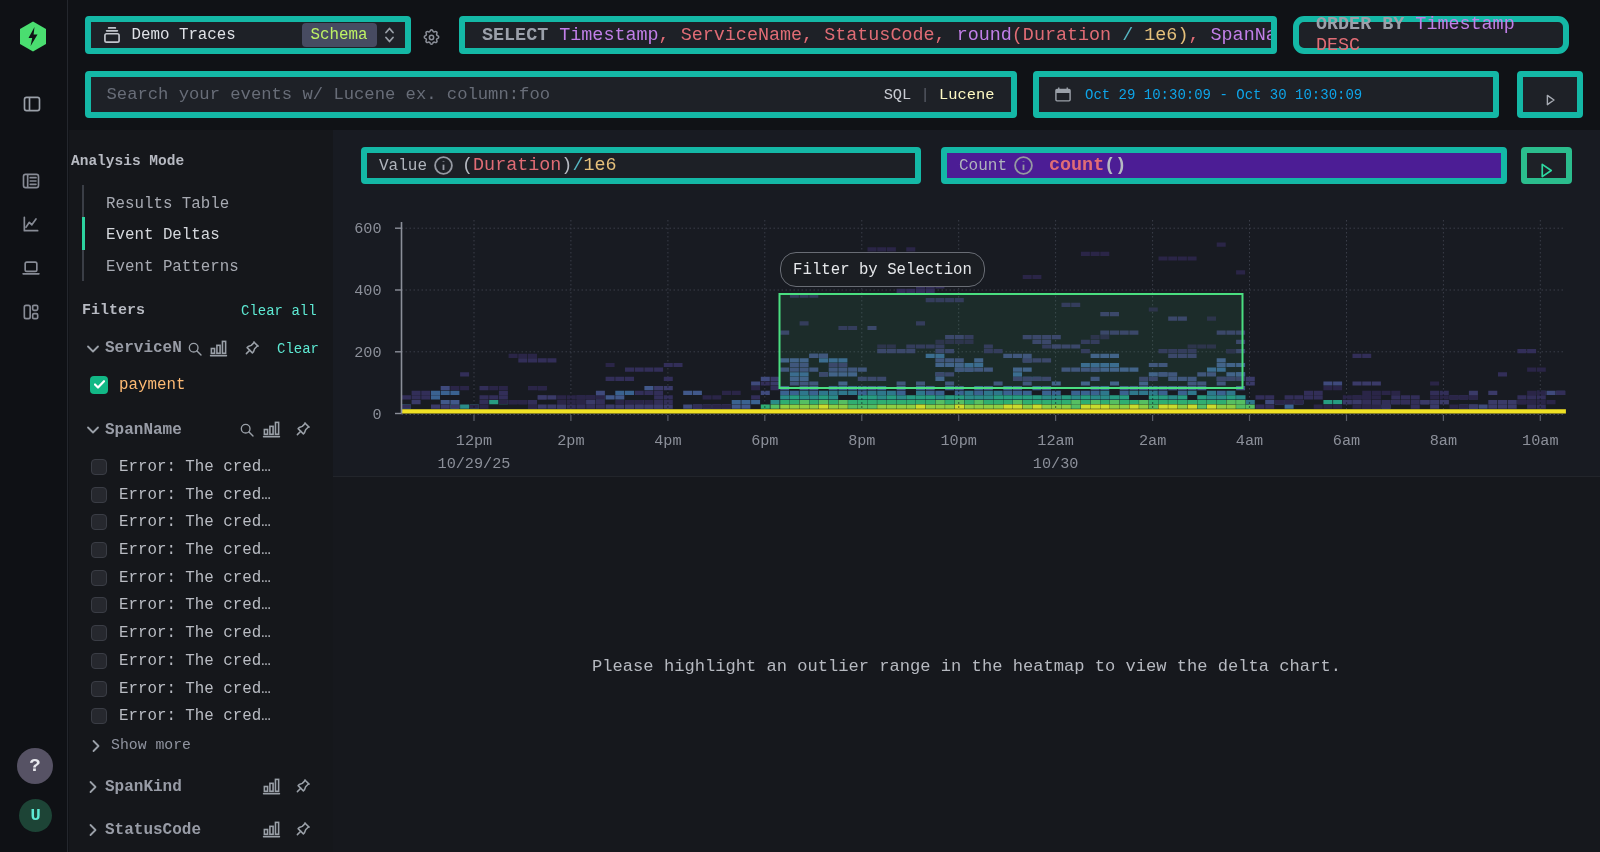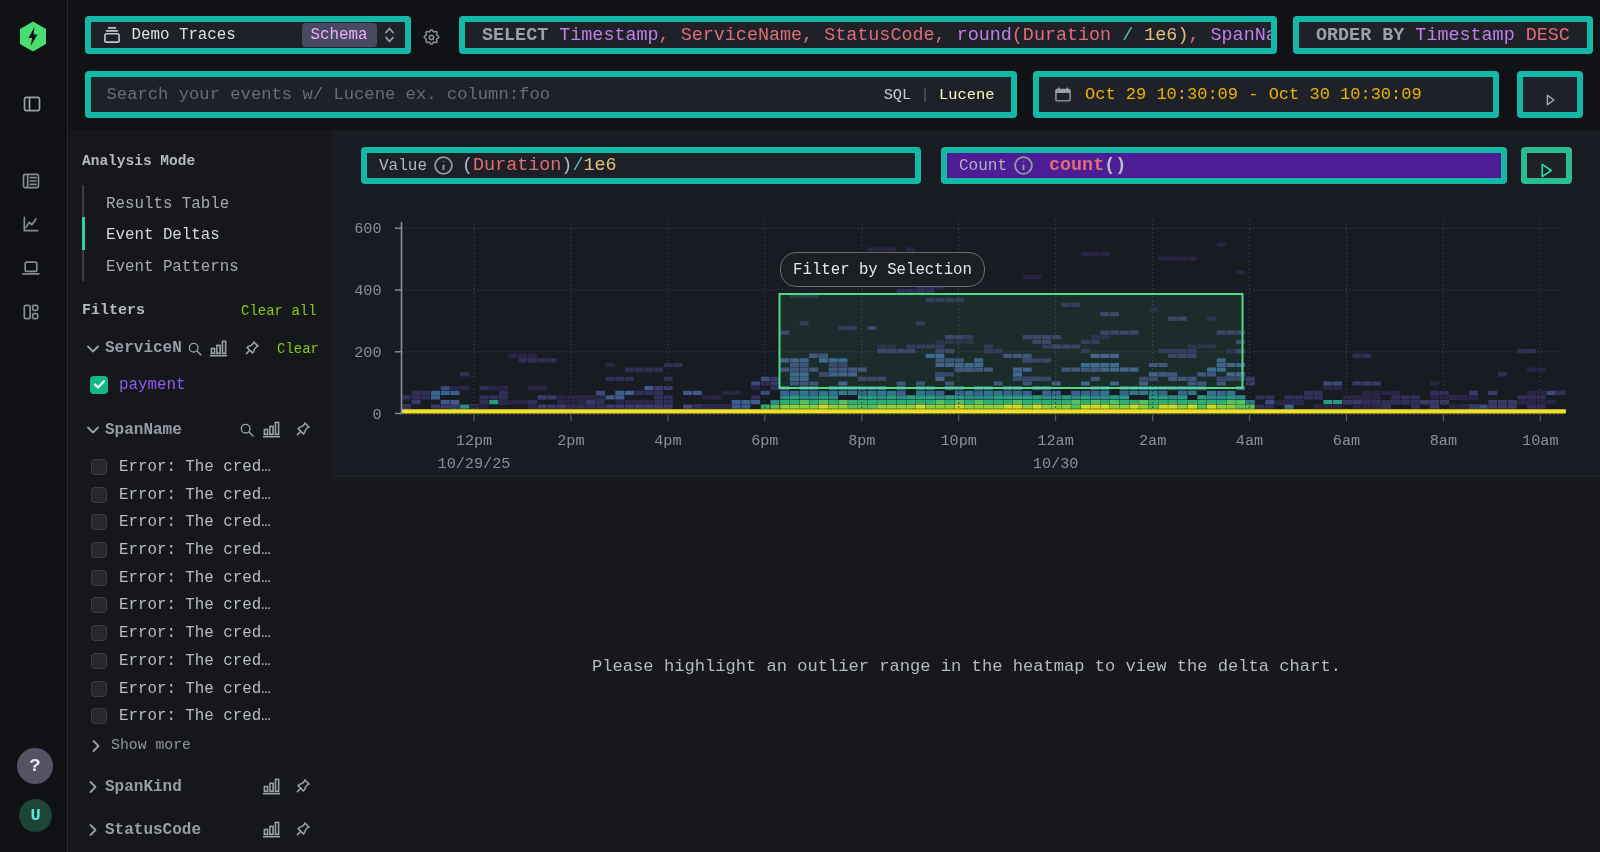--- a/index.html
+++ b/index.html
@@ -8,21 +8,21 @@
 #sidebar { left:69px; top:130px; width:264px; height:722px; background:#15171b; }
 #chartpanel { left:333px; top:130px; width:1267px; height:346px; background:#181b22; }
 #lowerpanel { left:333px; top:476px; width:1267px; height:376px; background:#16181d; border-top:1px solid #22252b; }
 .box { position:absolute; background:#1e2127; border:6px solid #14b8a6; border-radius:4px; }
 .ibx { display:flex; align-items:center; }
 .lbl { font-weight:normal; color:#b0b4bc; font-size:16px; }
 .code { font-size:18.4px; letter-spacing:0; }
 .kw { color:#9ba0aa; font-weight:bold; }
 .pur { color:#c17fe8; } .sal { color:#e06c75; } .yel { color:#e5c07b; }
 .tea { color:#56b6c2; } .pln { color:#b6bac2; }
-.dim { color:#84cc16; }
+.dim { color:#5eead4; }
 svg.ic { display:block; }
 .sect { font-weight:bold; font-size:14.5px; color:#b7bac2; }
 .mitem { font-size:15.8px; color:#a7aab2; }
 .fgrp { font-weight:bold; font-size:16px; color:#989ca6; }
 .axlab { font-size:15.2px; fill:#8b8f99; font-family:"Liberation Mono", monospace; }
 </style></head>
 <body>
 <div class="abs" id="rail">
 
   <svg class="abs ic" style="left:19px;top:21px" width="28" height="31" viewBox="0 0 28 31">
@@ -65,62 +65,62 @@
 
 <div class="abs" style="left:68px;top:0;width:1532px;height:130px;background:#101216;">
 
   <div class="box ibx" style="left:16.5px;top:16px;width:326px;height:38px;padding:0 10px;">
     <svg class="ic" width="22" height="20" viewBox="0 0 24 24" fill="none" stroke="#c2c5cc" stroke-width="2" stroke-linecap="round">
       <line x1="8" y1="3.5" x2="16" y2="3.5"></line>
         <line x1="5.5" y1="7" x2="18.5" y2="7"></line>
       <rect x="3.5" y="10.5" width="17" height="10" rx="2"></rect>
     </svg>
     <span style="margin-left:9px;font-size:15.8px;color:#dfe1e6;">Demo Traces</span>
-    <span style="margin-left:auto;background:#474b61;color:#f0abfc;font-size:15.8px;padding:3px 9px;border-radius:4px;">Schema</span>
+    <span style="margin-left:auto;background:#474b61;color:#bef264;font-size:15.8px;padding:3px 9px;border-radius:4px;">Schema</span>
     <svg class="ic" style="margin-left:7px" width="11" height="18" viewBox="0 0 11 18" fill="none" stroke="#9aa0a8" stroke-width="1.8" stroke-linecap="round" stroke-linejoin="round">
       <path d="M2 6.5 L5.5 2.5 L9 6.5"></path>
         <path d="M2 11.5 L5.5 15.5 L9 11.5"></path>
     </svg>
   </div>
 
   <svg class="abs ic" style="left:354px;top:27.5px" width="19" height="19" viewBox="0 0 24 24" fill="none" stroke="#8d919b" stroke-width="1.9" stroke-linecap="round" stroke-linejoin="round">
     <path d="M10.3 3.6c.4-1.8 3-1.8 3.4 0a1.7 1.7 0 0 0 2.6 1.1c1.6-1 3.4.8 2.4 2.4a1.7 1.7 0 0 0 1.1 2.6c1.8.4 1.8 3 0 3.4a1.7 1.7 0 0 0-1.1 2.6c1 1.6-.8 3.4-2.4 2.4a1.7 1.7 0 0 0-2.6 1.1c-.4 1.8-3 1.8-3.4 0a1.7 1.7 0 0 0-2.6-1.1c-1.6 1-3.4-.8-2.4-2.4a1.7 1.7 0 0 0-1.1-2.6c-1.8-.4-1.8-3 0-3.4a1.7 1.7 0 0 0 1.1-2.6c-1-1.6.8-3.4 2.4-2.4a1.7 1.7 0 0 0 2.6-1.1z"></path>
     <circle cx="12" cy="12" r="2.7"></circle>
   </svg>
 
   <div class="box ibx" style="left:391px;top:16px;width:818px;height:38px;padding:0 0 0 17px;overflow:hidden;white-space:nowrap;">
     <span class="code"><span class="kw">SELECT</span> <span class="pur">Timestamp</span><span class="sal">,</span> <span class="sal">ServiceName,</span> <span class="sal">StatusCode,</span> <span class="pur">round</span><span class="sal">(Duration</span> <span class="tea">/</span> <span class="yel">1e6)</span><span class="sal">,</span> <span class="pur">SpanNam</span></span>
     <div class="abs" style="left:810px;top:8px;width:1.5px;height:22px;background:#d8dade;"></div>
   </div>
 
-  <div class="box ibx" style="left:1225px;top:16px;width:300px;height:38px;padding:4px 17px;">
+  <div class="box ibx" style="left:1225px;top:16px;width:276px;height:38px;padding:4px 17px;border-radius:11px;">
     <span class="code"><span class="kw">ORDER</span> <span class="kw">BY</span> <span class="pur">Timestamp</span> <span class="sal">DESC</span></span>
   </div>
 
   <div class="box ibx" style="left:16.5px;top:71px;width:932px;height:47px;padding:0 16px;">
     <span style="font-size:17.2px;color:#686d78;">Search your events w/ Lucene ex. column:foo</span>
     <span style="margin-left:auto;font-size:15.4px;color:#c8cbd2;">SQL <span style="color:#5a5e68;">|</span> <span style="color:#fef9c3;">Lucene</span></span>
   </div>
 
   <div class="box ibx" style="left:965px;top:71px;width:466px;height:47px;padding:0 15px;">
     <svg class="ic" width="18" height="17" viewBox="0 0 24 24" fill="#9aa0a8">
       <path d="M7 2v2h10V2h2v2h1.5A2.5 2.5 0 0 1 23 6.5v13a2.5 2.5 0 0 1-2.5 2.5h-17A2.5 2.5 0 0 1 1 19.5v-13A2.5 2.5 0 0 1 3.5 4H5V2h2zm14 8H3v9.5c0 .3.2.5.5.5h17c.3 0 .5-.2.5-.5V10z"></path>
     </svg>
-    <span style="margin-left:13px;font-size:17px;color:#eab308;">Oct 29 10:30:09 - Oct 30 10:30:09</span>
+    <span style="margin-left:13px;font-size:14px;color:#0ea5e9;">Oct 29 10:30:09 - Oct 30 10:30:09</span>
   </div>
 
   <div class="box" style="left:1449px;top:71px;width:66px;height:47px;">
     <svg class="ic" style="margin:16px auto" width="13" height="14" viewBox="0 0 16 18" fill="none" stroke="#a6aab2" stroke-width="1.8" stroke-linejoin="round">
       <path d="M4 3 L12.5 9 L4 15 Z"></path>
     </svg>
   </div>
 </div>
 
 <div class="abs" id="sidebar">
-  <div class="abs sect" style="left:13px;top:23px;">Analysis Mode</div>
+  <div class="abs sect" style="left:2px;top:23px;">Analysis Mode</div>
   <div class="abs" style="left:13px;top:55px;width:2px;height:96px;background:#3a3e46;"></div>
   <div class="abs" style="left:13px;top:87px;width:3px;height:33px;background:#2dd4a0;"></div>
   <div class="abs mitem" style="left:37px;top:65px;">Results Table</div>
   <div class="abs mitem" style="left:37px;top:96px;color:#d5d8dd;">Event Deltas</div>
   <div class="abs mitem" style="left:37px;top:128px;">Event Patterns</div>
   <div class="abs sect" style="left:13px;top:172px;font-size:15px;">Filters</div>
   <div class="abs dim" style="left:172px;top:173px;font-size:14px;">Clear all</div>
   <svg class="abs ic" style="left:17px;top:212px" width="14" height="14" viewBox="0 0 14 14" fill="none" stroke="#9aa0a8" stroke-width="1.8" stroke-linecap="round" stroke-linejoin="round">
       <path d="M2 4.5 L7 9.5 L12 4.5"></path>
     </svg>
@@ -139,21 +139,21 @@
       <path d="M15 4.5l-4 4l-4 1.5l-1.5 1.5l7 7l1.5 -1.5l1.5 -4l4 -4"></path>
       <path d="M9 15l-4.5 4.5"></path>
       <path d="M14.5 4l5.5 5.5"></path>
     </svg>
     <div class="abs dim" style="left:208px;top:211px;font-size:14px;">Clear</div>
     <div class="abs" style="left:21px;top:246px;width:18px;height:18px;border-radius:4px;background:#12b886;">
       <svg class="ic" style="margin:4px auto" width="11" height="9" viewBox="0 0 11 9" fill="none" stroke="#fff" stroke-width="2.2" stroke-linecap="round" stroke-linejoin="round">
         <path d="M1 4.5 L4 7.5 L10 1.2"></path>
       </svg>
     </div>
-    <div class="abs" style="left:50px;top:246px;font-size:15.8px;color:#8b5cf6;">payment</div>
+    <div class="abs" style="left:50px;top:246px;font-size:15.8px;color:#fdba74;">payment</div>
     <svg class="abs ic" style="left:17px;top:293px" width="14" height="14" viewBox="0 0 14 14" fill="none" stroke="#9aa0a8" stroke-width="1.8" stroke-linecap="round" stroke-linejoin="round">
       <path d="M2 4.5 L7 9.5 L12 4.5"></path>
     </svg>
     <div class="abs fgrp" style="left:36px;top:291px;">SpanName</div>
     <svg class="abs ic" style="left:170px;top:292px" width="16" height="16" viewBox="0 0 24 24" fill="none" stroke="#9aa0a8" stroke-width="2" stroke-linecap="round">
       <circle cx="10" cy="10" r="6.5"></circle>
       <line x1="15" y1="15" x2="21" y2="21"></line>
     </svg>
     <svg class="abs ic" style="left:193px;top:290px" width="19" height="19" viewBox="0 0 24 24" fill="none" stroke="#9aa0a8" stroke-width="2" stroke-linecap="round">
       <rect x="3" y="12" width="4" height="6"></rect>

